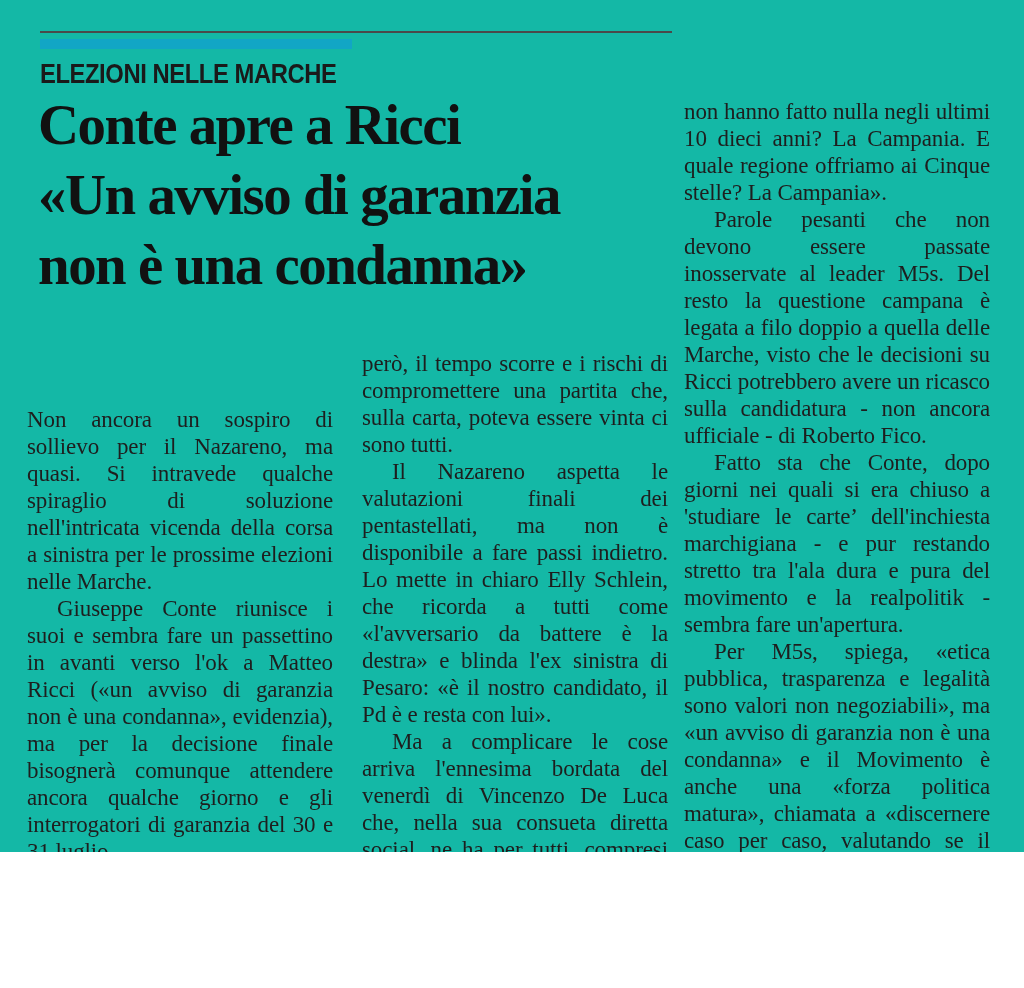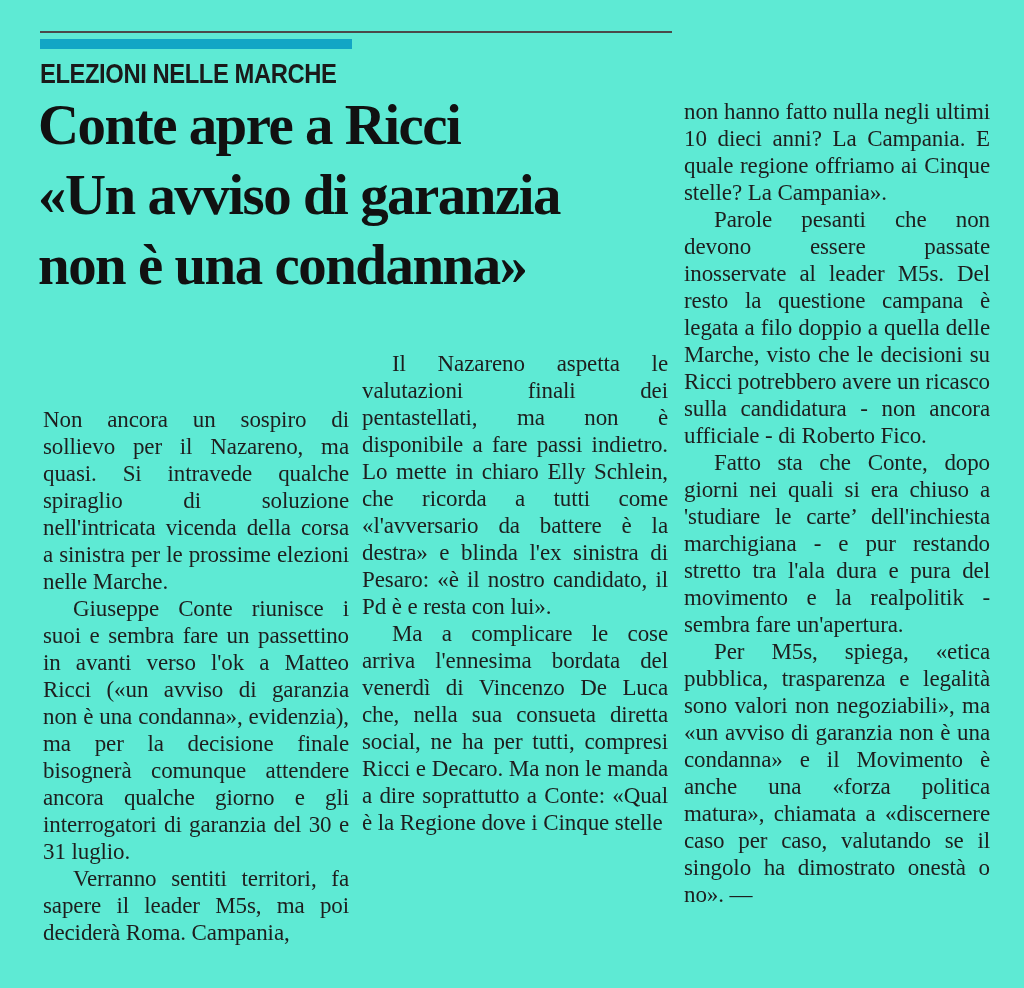--- a/index.html
+++ b/index.html
@@ -3,22 +3,22 @@
 <meta charset="utf-8">
 <style>
   html, body {
     margin: 0;
     padding: 0;
     background: #ffffff;
   }
   .page {
     position: relative;
     width: 1024px;
-    height: 988px;
-    background: #5eead4;
+    height: 852px;
+    background: #14b8a6;
     overflow: hidden;
     font-family: "Liberation Serif", "DejaVu Serif", serif;
     color: #1c1c1c;
   }
   .top-rule {
     position: absolute;
     left: 40px;
     top: 31px;
     width: 632px;
     height: 2px;
@@ -97,21 +97,21 @@
     hyphens: auto;
     -webkit-hyphens: auto;
   }
   .article-column p {
     margin: 0;
     padding: 0;
   }
   .article-column p.indent {
     text-indent: 30px;
   }
-  #col1 { left: 43px;  top: 406px; }
+  #col1 { left: 27px;  top: 406px; }
   #col2 { left: 362px; top: 350px; }
   #col3 { left: 684px; top: 50px; margin-top: 48px;  }
 </style>
 </head>
 <body>
 
 <div class="page">
 
   <div class="top-rule"></div>
   <div class="accent-bar" style="background: rgb(18, 166, 197);"></div>
@@ -124,20 +124,21 @@
     <span class="hl-line">non è una condanna»</span>
   </h1>
 
 
   <div id="col1" class="article-column" lang="it">
       <p class="">Non ancora un sospiro di sollievo per il Nazareno, ma quasi. Si intravede qualche spiraglio di soluzione nell'intricata vicenda della corsa a sinistra per le prossime elezioni nelle Marche.</p>
       <p class="indent">Giuseppe Conte riunisce i suoi e sembra fare un passettino in avanti verso l'ok a Matteo Ricci («un avviso di garanzia non è una condanna», evidenzia), ma per la decisione finale bisognerà comunque attendere ancora qualche giorno e gli interrogatori di garanzia del 30 e 31 luglio.</p>
       <p class="indent">Verranno sentiti territori, fa sapere il leader M5s, ma poi deciderà Roma. Campania,</p>
     </div>
   <div id="col2" class="article-column" lang="it">
+      <p class="">però, il tempo scorre e i rischi di compromettere una partita che, sulla carta, poteva essere vinta ci sono tutti.</p>
       <p class="indent">Il Nazareno aspetta le valutazioni finali dei pentastellati, ma non è disponibile a fare passi indietro. Lo mette in chiaro Elly Schlein, che ricorda a tutti come «l'avversario da battere è la destra» e blinda l'ex sinistra di Pesaro: «è il nostro candidato, il Pd è e resta con lui».</p>
       <p class="indent">Ma a complicare le cose arriva l'ennesima bordata del venerdì di Vincenzo De Luca che, nella sua consueta diretta social, ne ha per tutti, compresi Ricci e Decaro. Ma non le manda a dire soprattutto a Conte: «Qual è la Regione dove i Cinque stelle</p>
     </div>
   <div id="col3" class="article-column" lang="it">
       <p class="">non hanno fatto nulla negli ultimi 10 dieci anni? La Campania. E quale regione offriamo ai Cinque stelle? La Campania».</p>
       <p class="indent">Parole pesanti che non devono essere passate inosservate al leader M5s. Del resto la questione campana è legata a filo doppio a quella delle Marche, visto che le decisioni su Ricci potrebbero avere un ricasco sulla candidatura - non ancora ufficiale - di Roberto Fico.</p>
       <p class="indent">Fatto sta che Conte, dopo giorni nei quali si era chiuso a 'studiare le carte’ dell'inchiesta marchigiana - e pur restando stretto tra l'ala dura e pura del movimento e la realpolitik - sembra fare un'apertura.</p>
       <p class="indent">Per M5s, spiega, «etica pubblica, trasparenza e legalità sono valori non negoziabili», ma «un avviso di garanzia non è una condanna» e il Movimento è anche una «forza politica matura», chiamata a «discernere caso per caso, valutando se il singolo ha dimostrato onestà o no». —</p>
     </div>
 

